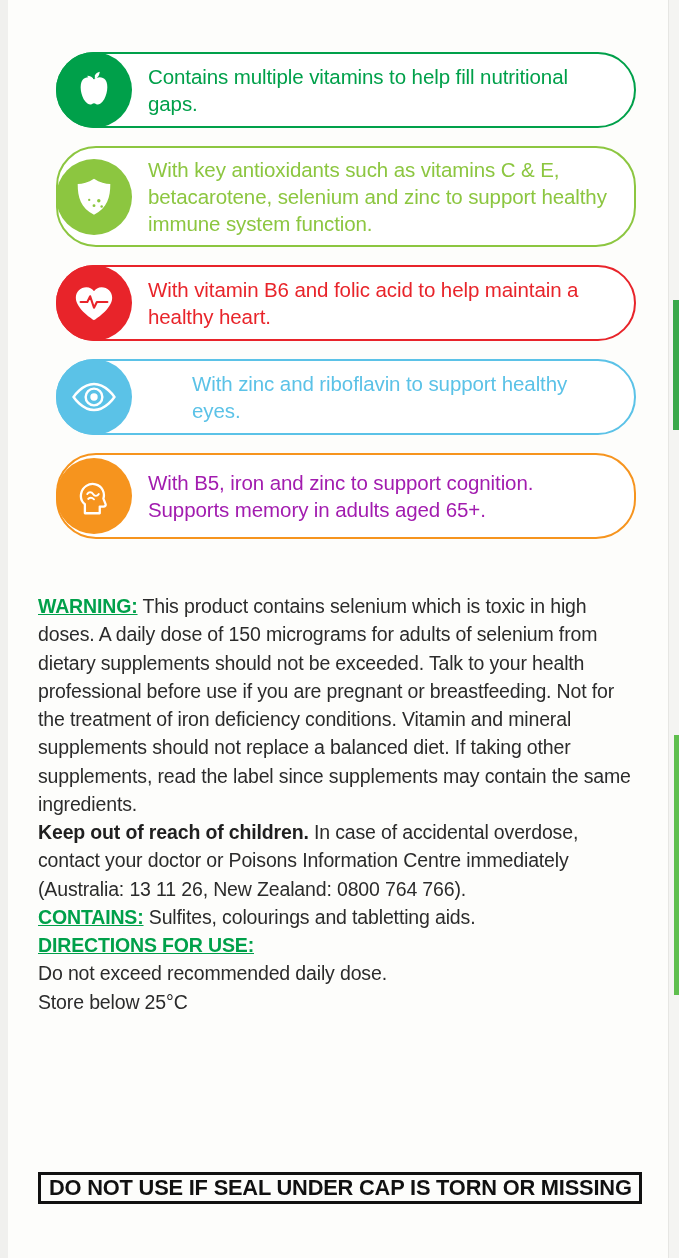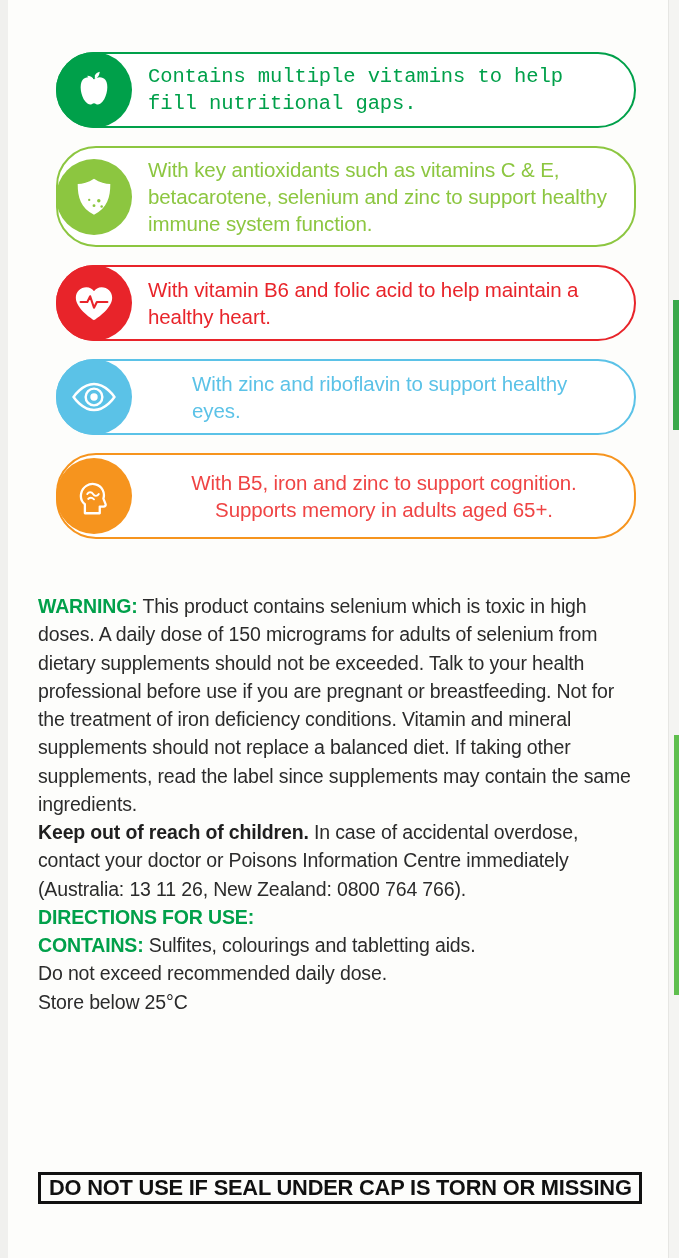--- a/index.html
+++ b/index.html
@@ -81,59 +81,60 @@
     justify-content: center;
   }
   .pill-text {
     flex: 1 1 auto;
     padding: 8px 14px 8px 16px;
     font-size: 20.5px;
     line-height: 1.32;
     letter-spacing: -0.1px;
   }
 
-  .pill.p0 { border-color: #00a04a; font-family: Liberation Mono, monospace; }
+  .pill.p0 { border-color: #00a04a; }
   .pill.p0 .pill-icon { background: #00a04a; }
   .pill.p0 .pill-text { color: #00a04a; }
 
   .pill.p1 { border-color: #8cc640; justify-content: flex-end; }
   .pill.p1 .pill-icon { background: #8cc640; }
   .pill.p1 .pill-text { color: #8cc640; }
 
   .pill.p2 { border-color: #e8242a; }
   .pill.p2 .pill-icon { background: #e8242a; }
   .pill.p2 .pill-text { color: #e8242a; }
 
   .pill.p3 { border-color: #5bc2e7; gap: 44px; }
   .pill.p3 .pill-icon { background: #5bc2e7; }
   .pill.p3 .pill-text { color: #5bc2e7; }
 
   .pill.p4 { border-color: #f6941e; }
   .pill.p4 .pill-icon { background: #f6941e; }
-  .pill.p4 .pill-text { color: #ef4444; text-align: center; }
+  .pill.p4 .pill-text { color: #a21caf; }
 
   .pill.tall { min-height: 86px; }
 
   .pill-icon svg { display: block; }
 
   
   .info {
     position: absolute;
     left: 30px;
     top: 592px;
     width: 600px;
     font-size: 19.5px;
     line-height: 1.45;
     color: #2b2b2b;
     letter-spacing: -0.15px;
   }
   .info p { margin: 0 0 0 0; }
   .lbl-green {
     color: #00a04a;
     font-weight: bold;
+    text-decoration: underline;
   }
   .bold-dark {
     color: #1f1f1f;
     font-weight: bold;
   }
   .para { margin-bottom: 2px; }
 
   
   .seal {
     position: absolute;
@@ -226,24 +227,24 @@
   </div>
 
   <div class="info">
     <p class="para">
       <span class="lbl-green">WARNING:</span><span> This product contains selenium which is toxic in high doses. A daily dose of 150 micrograms for adults of selenium from dietary supplements should not be exceeded. Talk to your health professional before use if you are pregnant or breastfeeding. Not for the treatment of iron deficiency conditions. Vitamin and mineral supplements should not replace a balanced diet. If taking other supplements, read the label since supplements may contain the same ingredients.</span>
     </p>
     <p class="para">
       <span class="bold-dark">Keep out of reach of children.</span><span> In case of accidental overdose, contact your doctor or Poisons Information Centre immediately (Australia: 13 11 26, New Zealand: 0800 764 766).</span>
     </p>
     <p class="para">
+      <span class="lbl-green">CONTAINS:</span><span> Sulfites, colourings and tabletting aids.</span>
+    </p>
+    <p class="para">
       <span class="lbl-green">DIRECTIONS FOR USE:</span>
-    </p>
-    <p class="para">
-      <span class="lbl-green">CONTAINS:</span><span> Sulfites, colourings and tabletting aids.</span>
     </p>
     <p class="para">Do not exceed recommended daily dose.</p>
     <p class="para">Store below 25°C</p>
   </div>
 
   <div class="seal">
     <span>DO NOT USE IF SEAL UNDER CAP IS TORN OR MISSING</span>
   </div>
 
 </div>

